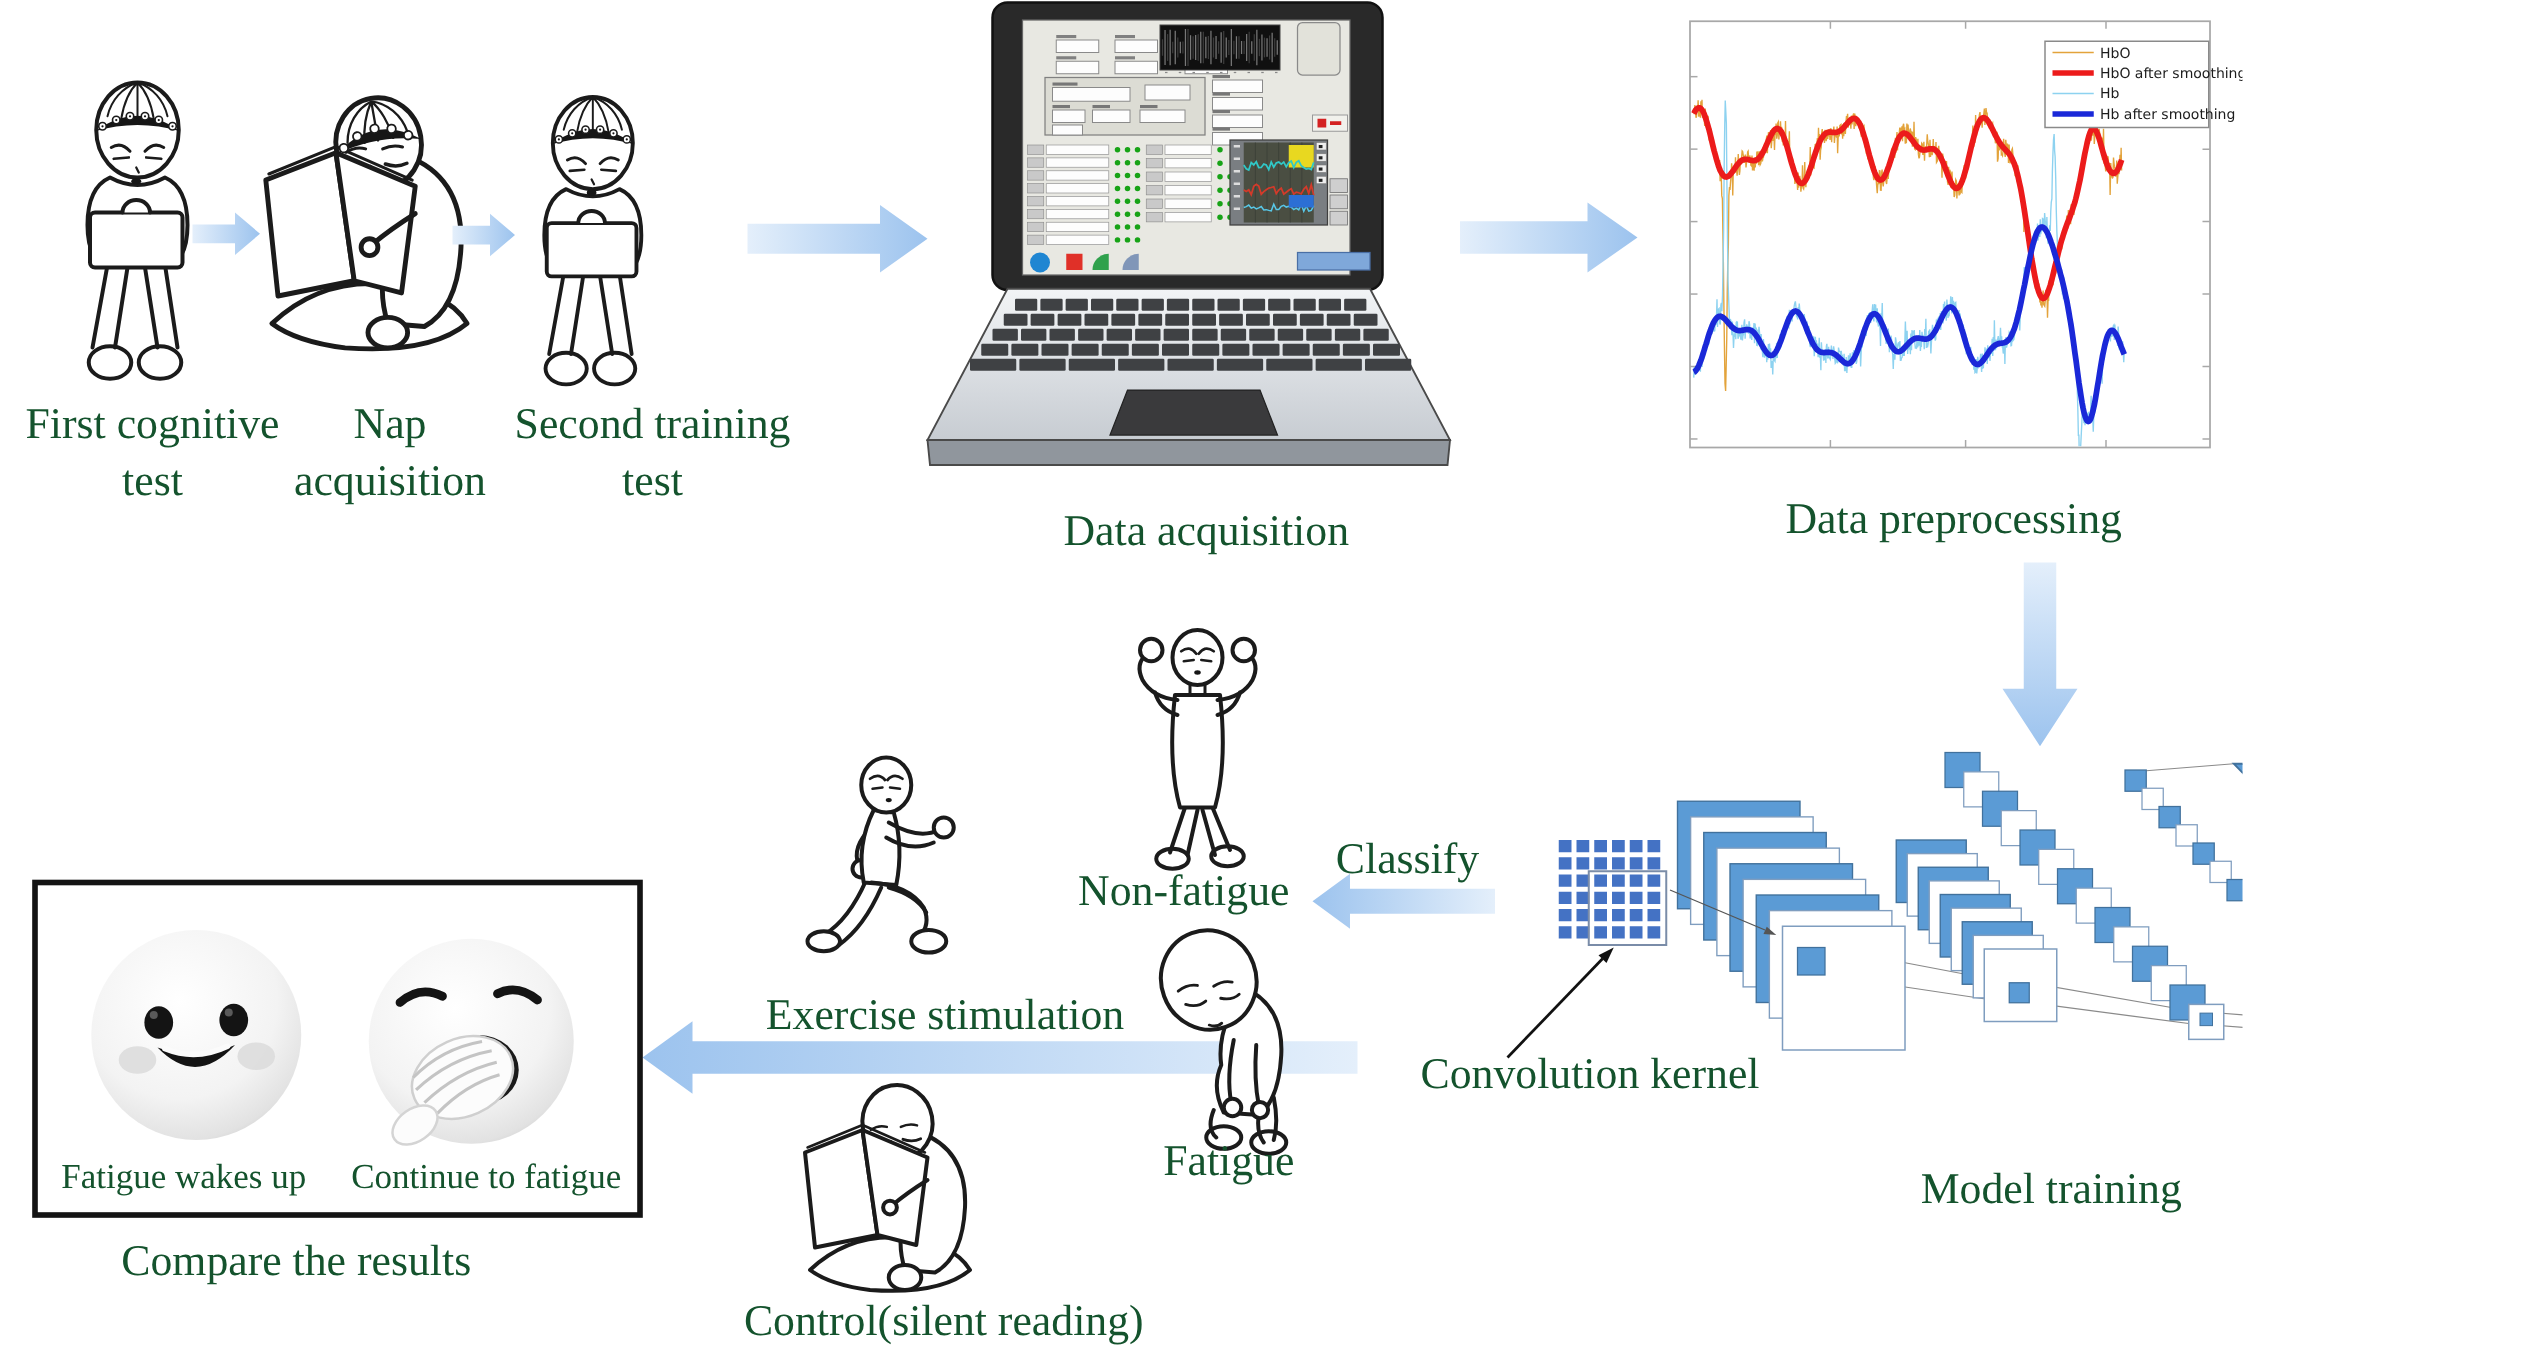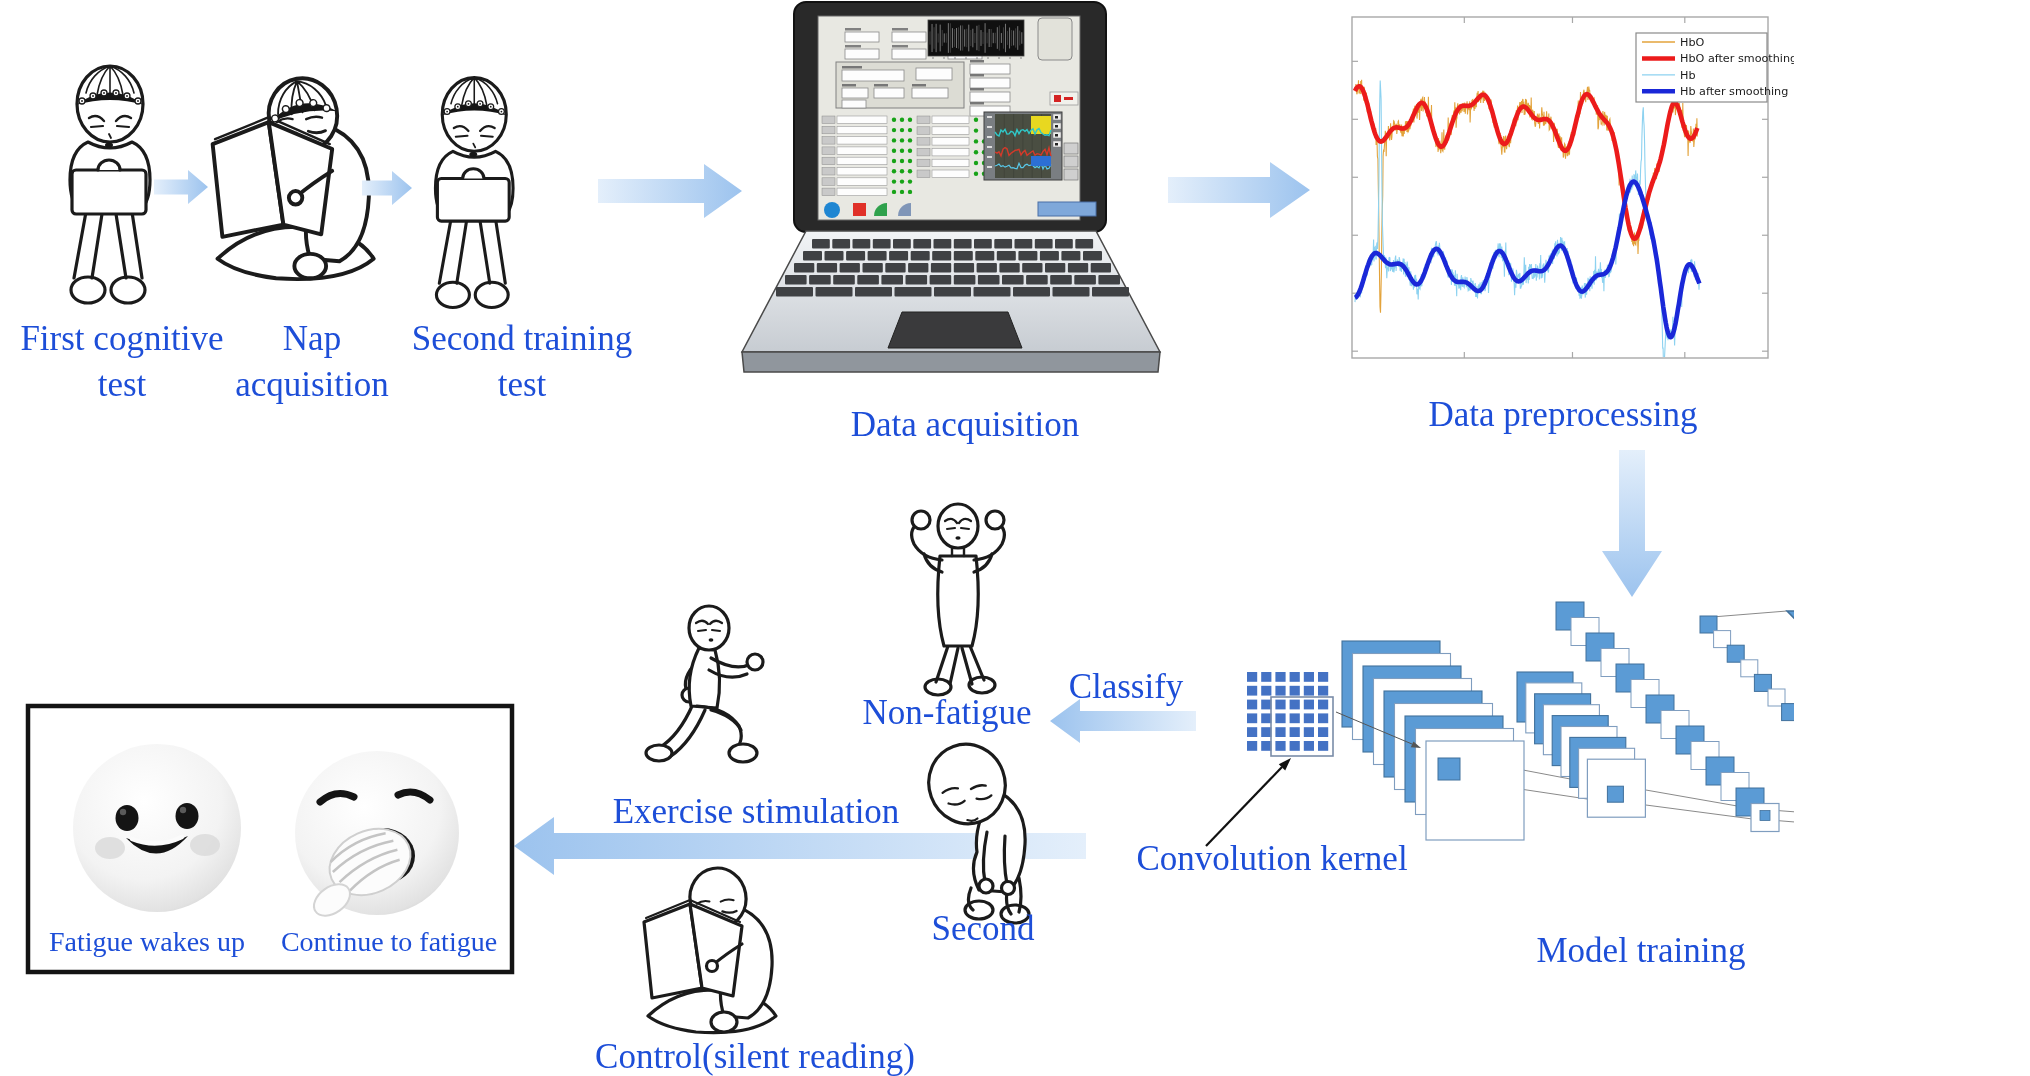--- a/index.html
+++ b/index.html
@@ -1,19 +1,19 @@
 <!DOCTYPE html>
 <html><head>
 <meta charset="utf-8">
 <style>
   html,body{margin:0;padding:0;background:#fff;}
   .stage{position:relative;width:1794px;height:1076px;background:#ffffff;overflow:hidden;
          font-family:"Liberation Serif","DejaVu Serif",serif;}
   #scene{position:absolute;left:0;top:0;}
-  .lbl{position:absolute;transform:translateX(-50%);text-align:center;color:#1d4ed8;
+  .lbl{position:absolute;transform:translateX(-50%);text-align:center;color:#14532d;
        font-size:35px;line-height:1.3;white-space:nowrap;}
   .lbl.small{font-size:28px;}
 </style>
 </head>
 <body>
 
 <div class="stage">
 
 <svg id="scene" width="2030" height="1076" viewBox="0 0 2030 1076">
   <defs>
@@ -658,21 +658,22 @@
   <div>acquisition</div>
 </div>
 <div class="lbl" style="left:522px;top:316px">
   <div>Second training</div>
   <div>test</div>
 </div>
 <div class="lbl" style="left:965px;top:402px">Data acquisition</div>
 <div class="lbl" style="left:1563px;top:392px">Data preprocessing</div>
 <div class="lbl" style="left:1126px;top:664px">Classify</div>
 <div class="lbl" style="left:947px;top:690px">Non-fatigue</div>
-<div class="lbl" style="left:983px;top:906px">Second</div>
+<div class="lbl" style="left:983px;top:906px">Fatigue</div>
 <div class="lbl" style="left:756px;top:789px">Exercise stimulation</div>
 <div class="lbl" style="left:755px;top:1034px">Control(silent reading)</div>
 <div class="lbl" style="left:1641px;top:928px">Model training</div>
 <div class="lbl" style="left:1272px;top:836px">Convolution kernel</div>
 <div class="lbl small" style="left:147px;top:924px">Fatigue wakes up</div>
 <div class="lbl small" style="left:389px;top:924px">Continue to fatigue</div>
+<div class="lbl" style="left:237px;top:986px">Compare the results</div>
 
 </div>
 
 </body></html>

